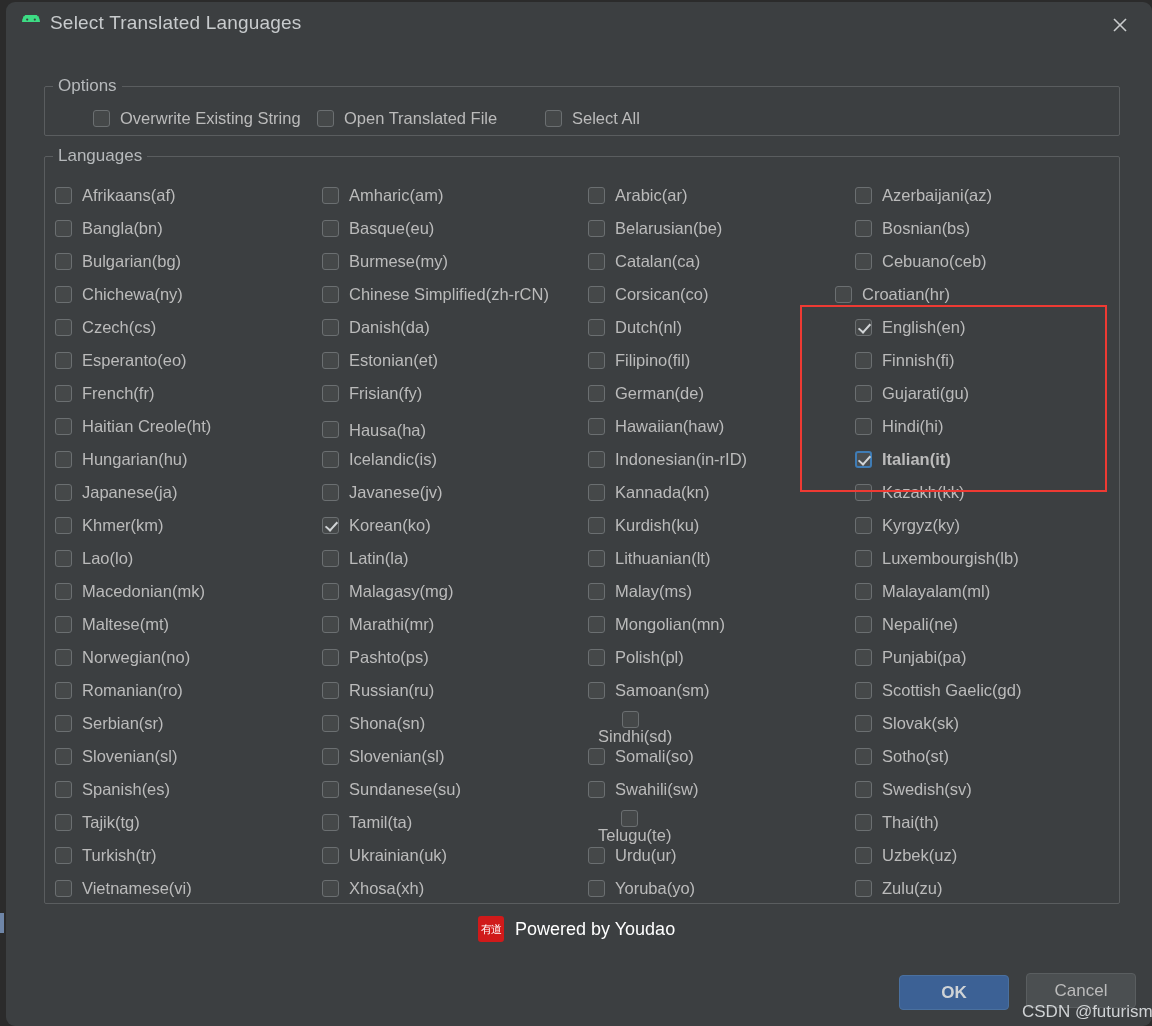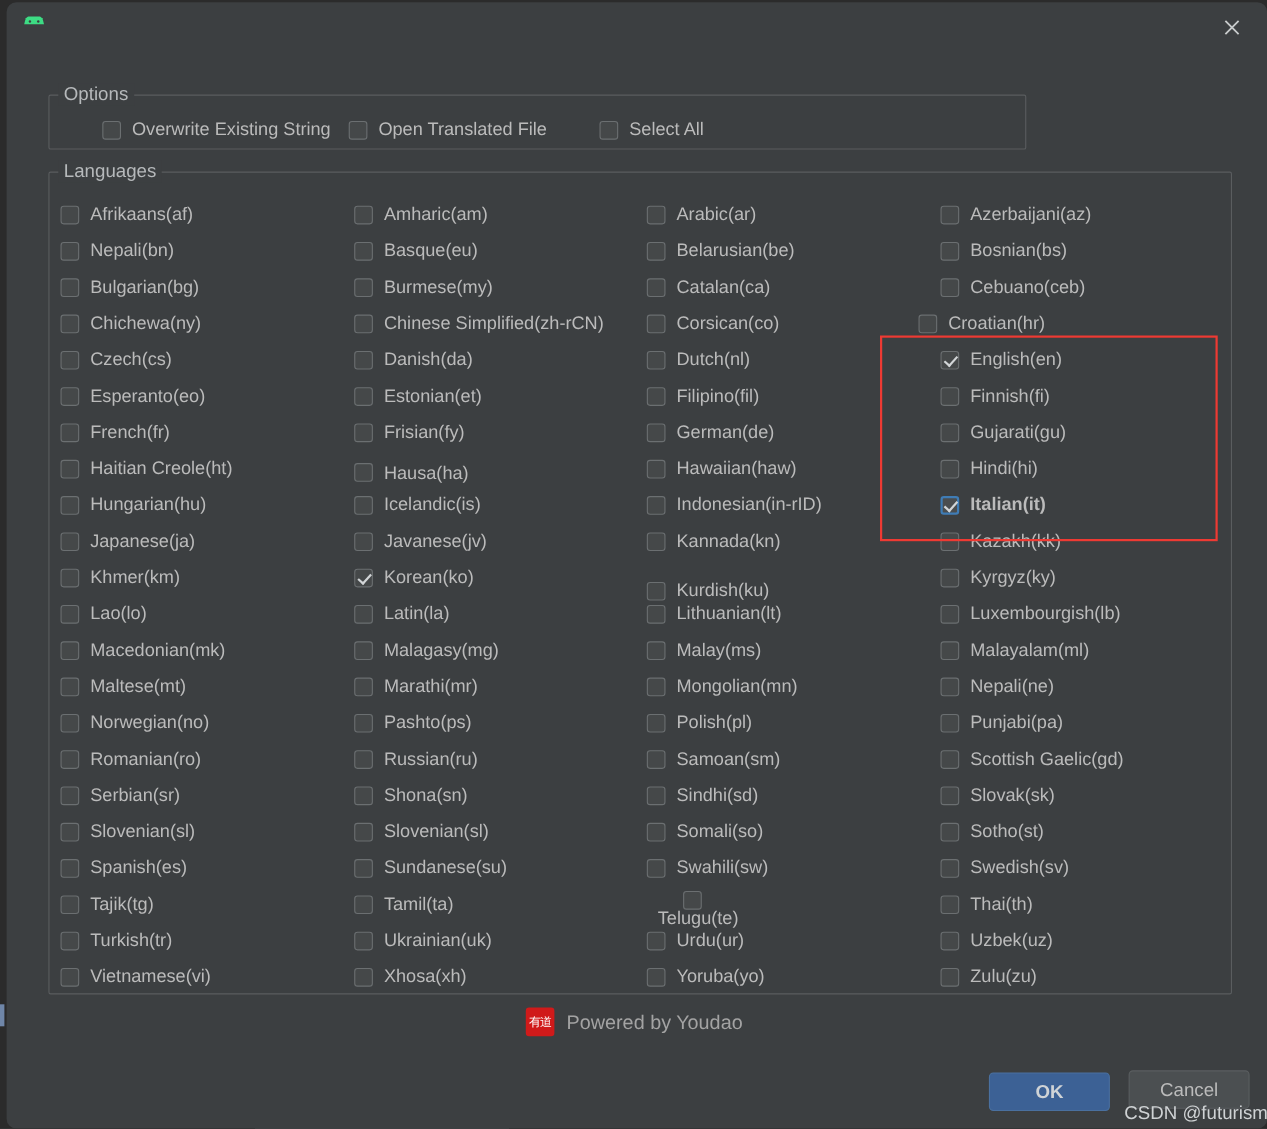--- a/index.html
+++ b/index.html
@@ -72,21 +72,21 @@
     background: #3c3f41;
     padding: 0 5px;
     font-size: 17px;
     color: #b6b9bb;
     white-space: nowrap;
   }
 
   #options-group {
     left: 38px;
     top: 84px;
-    width: 889px;
+    width: 1076px;
     height: 50px;
   }
   #languages-group {
     left: 38px;
     top: 154px;
     width: 1076px;
     height: 748px;
   }
 
   
@@ -165,21 +165,21 @@
     justify-content: center;
     font-size: 11px;
     color: #ffffff;
     font-family: "DejaVu Sans", sans-serif;
     line-height: 1;
     letter-spacing: -1px;
   }
   #powered-text {
     margin-left: 11px;
     font-size: 18px;
-    color: #a3a3a3;
+    color: #ffffff;
     white-space: nowrap;
   }
 
   
   .btn {
     position: absolute;
     height: 35px;
     border-radius: 4px;
     display: flex;
     align-items: center;
@@ -233,20 +233,21 @@
   <div id="titlebar">
     <span id="android-icon">
       <svg width="22" height="18" viewBox="0 0 22 18">
         <path d="M2 7 a9 9 0 0 1 18 0 z" fill="#3ddc84"></path>
         <line x1="3.5" y1="1.5" x2="6" y2="5" stroke="#3ddc84" stroke-width="1.4"></line>
         <line x1="18.5" y1="1.5" x2="16" y2="5" stroke="#3ddc84" stroke-width="1.4"></line>
         <circle cx="7.2" cy="4.6" r="1.1" fill="#3c3f41"></circle>
         <circle cx="14.8" cy="4.6" r="1.1" fill="#3c3f41"></circle>
       </svg>
     </span>
+    <span id="title-text">Select Translated Languages</span>
     <span id="close-btn">
       <svg width="32" height="30" viewBox="0 0 32 30">
         <line x1="10" y1="9" x2="22" y2="21" stroke="#c9cccd" stroke-width="1.6"></line>
         <line x1="22" y1="9" x2="10" y2="21" stroke="#c9cccd" stroke-width="1.6"></line>
       </svg>
     </span>
   </div>
 
   <div class="group" id="options-group">
     <span class="group-title">Options</span>
@@ -268,21 +269,21 @@
 
   <div class="group" id="languages-group">
     <span class="group-title">Languages</span>
     <div id="languages-rows">
         <div class="cb-row" style="left: 10px; top: 26px;">
           <span class="cb-box"></span>
           <span class="cb-label">Afrikaans(af)</span>
         </div>
         <div class="cb-row" style="left: 10px; top: 59px;">
           <span class="cb-box"></span>
-          <span class="cb-label">Nepali(bn)</span>
+          <span class="cb-label">Bangla(bn)</span>
         </div>
         <div class="cb-row" style="left: 10px; top: 92px;">
           <span class="cb-box"></span>
           <span class="cb-label">Bulgarian(bg)</span>
         </div>
         <div class="cb-row" style="left: 10px; top: 125px;">
           <span class="cb-box"></span>
           <span class="cb-label">Chichewa(ny)</span>
         </div>
         <div class="cb-row" style="left: 10px; top: 158px;">
@@ -478,21 +479,21 @@
           <span class="cb-label">Hawaiian(haw)</span>
         </div>
         <div class="cb-row" style="left: 543px; top: 290px;">
           <span class="cb-box"></span>
           <span class="cb-label">Indonesian(in-rID)</span>
         </div>
         <div class="cb-row" style="left: 543px; top: 323px;">
           <span class="cb-box"></span>
           <span class="cb-label">Kannada(kn)</span>
         </div>
-        <div class="cb-row" style="left: 543px; top: 356px; margin-top: 12px;">
+        <div class="cb-row" style="left: 543px; top: 356px;">
           <span class="cb-box"></span>
           <span class="cb-label">Kurdish(ku)</span>
         </div>
         <div class="cb-row" style="left: 543px; top: 389px;">
           <span class="cb-box"></span>
           <span class="cb-label">Lithuanian(lt)</span>
         </div>
         <div class="cb-row" style="left: 543px; top: 422px;">
           <span class="cb-box"></span>
           <span class="cb-label">Malay(ms)</span>
@@ -502,21 +503,21 @@
           <span class="cb-label">Mongolian(mn)</span>
         </div>
         <div class="cb-row" style="left: 543px; top: 488px;">
           <span class="cb-box"></span>
           <span class="cb-label">Polish(pl)</span>
         </div>
         <div class="cb-row" style="left: 543px; top: 521px;">
           <span class="cb-box"></span>
           <span class="cb-label">Samoan(sm)</span>
         </div>
-        <div class="cb-row" style="left: 543px; top: 554px;">
+        <div class="cb-row" style="left: 543px; top: 554px; flex-direction: column;">
           <span class="cb-box"></span>
           <span class="cb-label">Sindhi(sd)</span>
         </div>
         <div class="cb-row" style="left: 543px; top: 587px;">
           <span class="cb-box"></span>
           <span class="cb-label">Somali(so)</span>
         </div>
         <div class="cb-row" style="left: 543px; top: 620px;">
           <span class="cb-box"></span>
           <span class="cb-label">Swahili(sw)</span>

